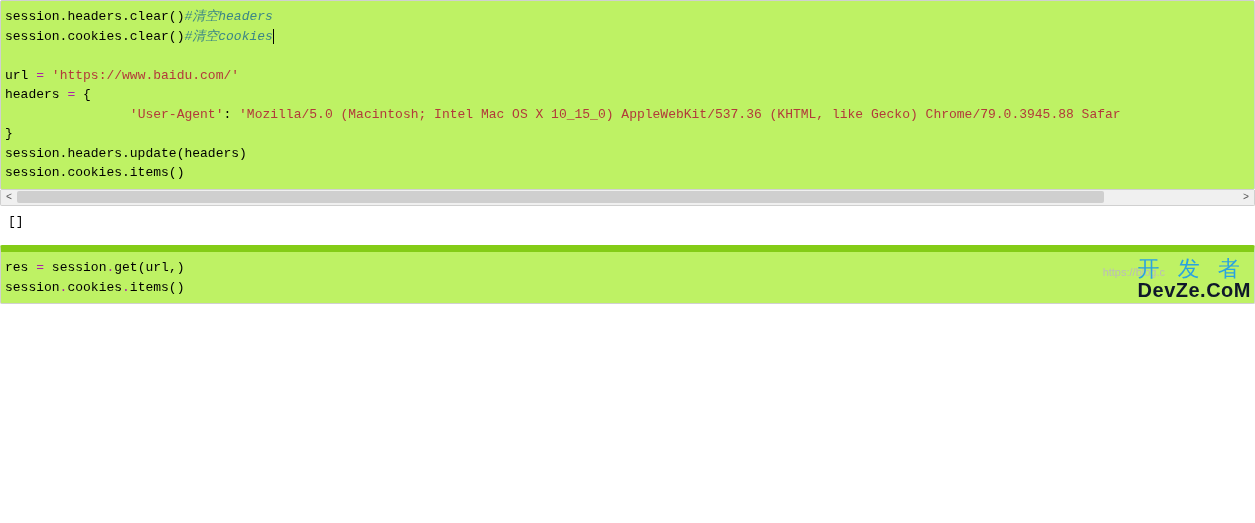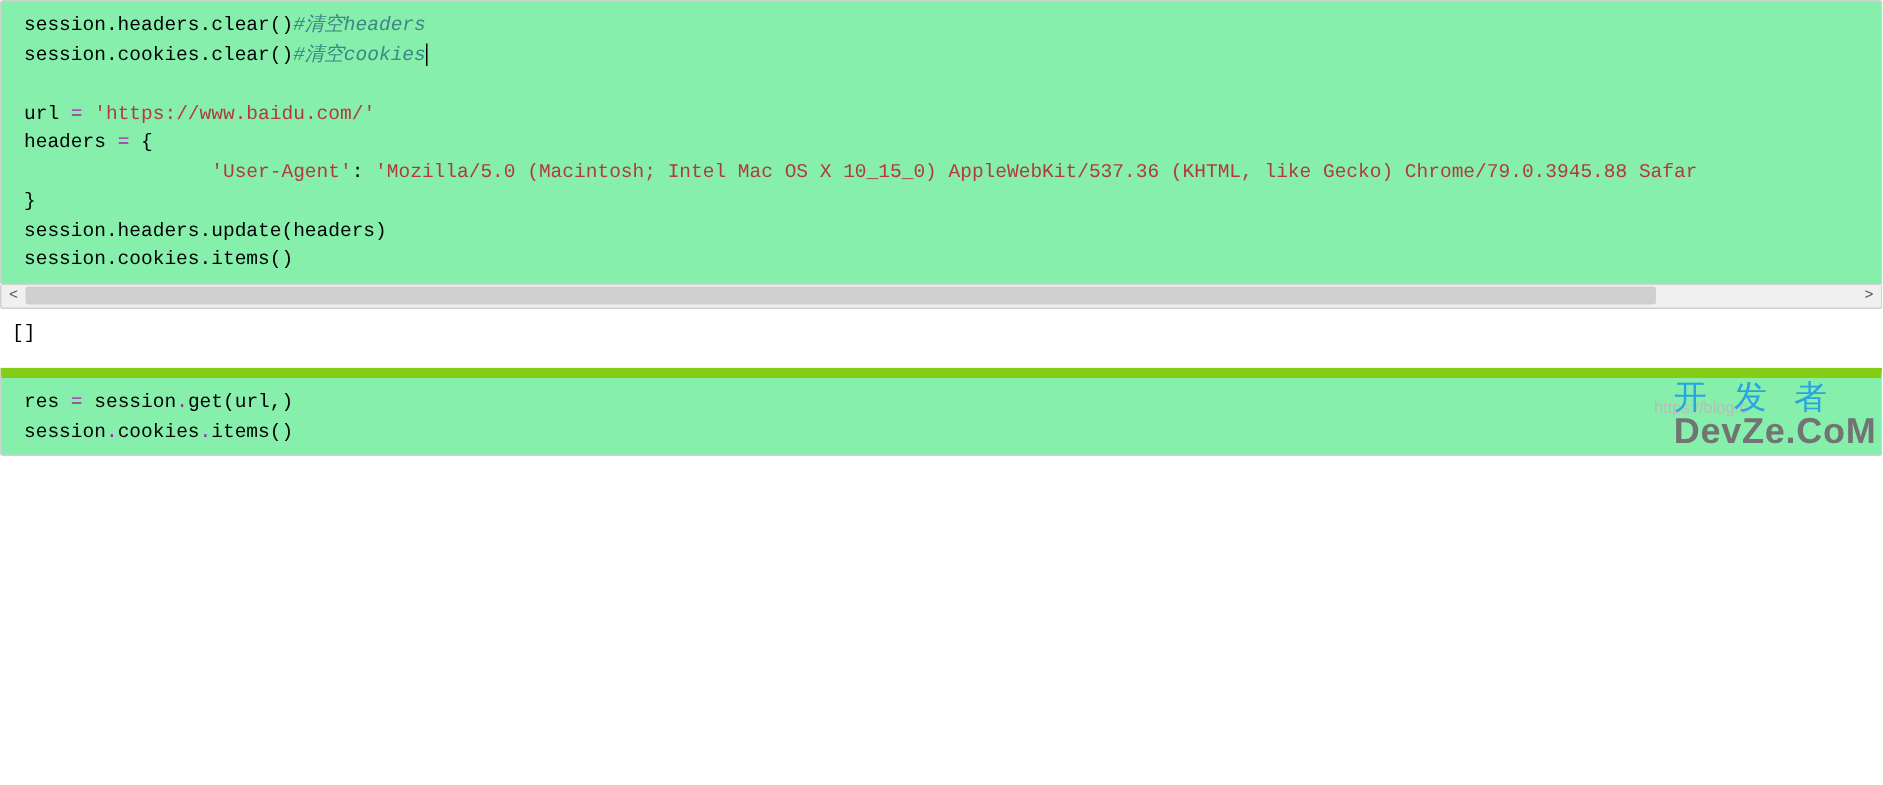--- a/index.html
+++ b/index.html
@@ -7,24 +7,24 @@
     font-family: "Microsoft YaHei", "SimSun", Consolas, "Courier New", monospace;
     font-size: 13px;
     background: #ffffff;
     color: #000000;
     width: 1255px;
     position: relative;
     overflow: hidden;
   }
   .cell { margin-bottom: 4px; }
   .input-area {
-    background: #86efac;
+    background: #bef264;
     border: 1px solid #d0d0d0;
     border-radius: 2px;
-    padding: 6px 15px;
+    padding: 6px 4px;
     font-family: "SimSun", Consolas, "Courier New", monospace;
     line-height: 1.5;
     white-space: pre;
     overflow-x: hidden;
   }
   .input-area-green { border-top: 7px solid #84cc16; }
   .scrollbar {
     display:flex; align-items:center;
     height:16px; background:#f0f0f0;
     border:1px solid #d0d0d0; border-top:none;
@@ -55,21 +55,21 @@
   .tok-punct { color:#000000; }
   .tok-string { color:#b23a3a; }
   .tok-paren { color:#000000; }
   .cursor { border-right:1px solid #000; }
 
   .watermark {
     position:absolute; right:4px; bottom:8px;
     line-height:1; pointer-events:none; user-select:none;
   }
   .wm-top { color:#2aa3e0; font-size:22px; font-weight:500; letter-spacing:6px; font-family:"Microsoft YaHei","SimHei",sans-serif; }
-  .wm-bot { color:#737373; font-size:24px; font-weight:600; font-family:Arial,Helvetica,sans-serif; letter-spacing:0.5px; }
+  .wm-bot { color:#0f172a; font-size:20px; font-weight:600; font-family:Arial,Helvetica,sans-serif; letter-spacing:0.5px; }
   .wm-faint { position:absolute; right:90px; bottom:30px; color:#bbbbbb; font-size:11px; font-family:Arial,sans-serif;padding-left:44px; }
 </style>
 </head>
 <body>
 
 <div class="cell">
   <div class="input-area"><span class="tok-name">session.headers.clear()</span><span class="tok-comment">#清空headers</span>
 <span class="tok-name">session.cookies.clear()</span><span class="tok-comment cursor">#清空cookies</span>
 <span></span>
 <span class="tok-name">url </span><span class="tok-op">=</span><span class="tok-string"> 'https://www.baidu.com/'</span>

